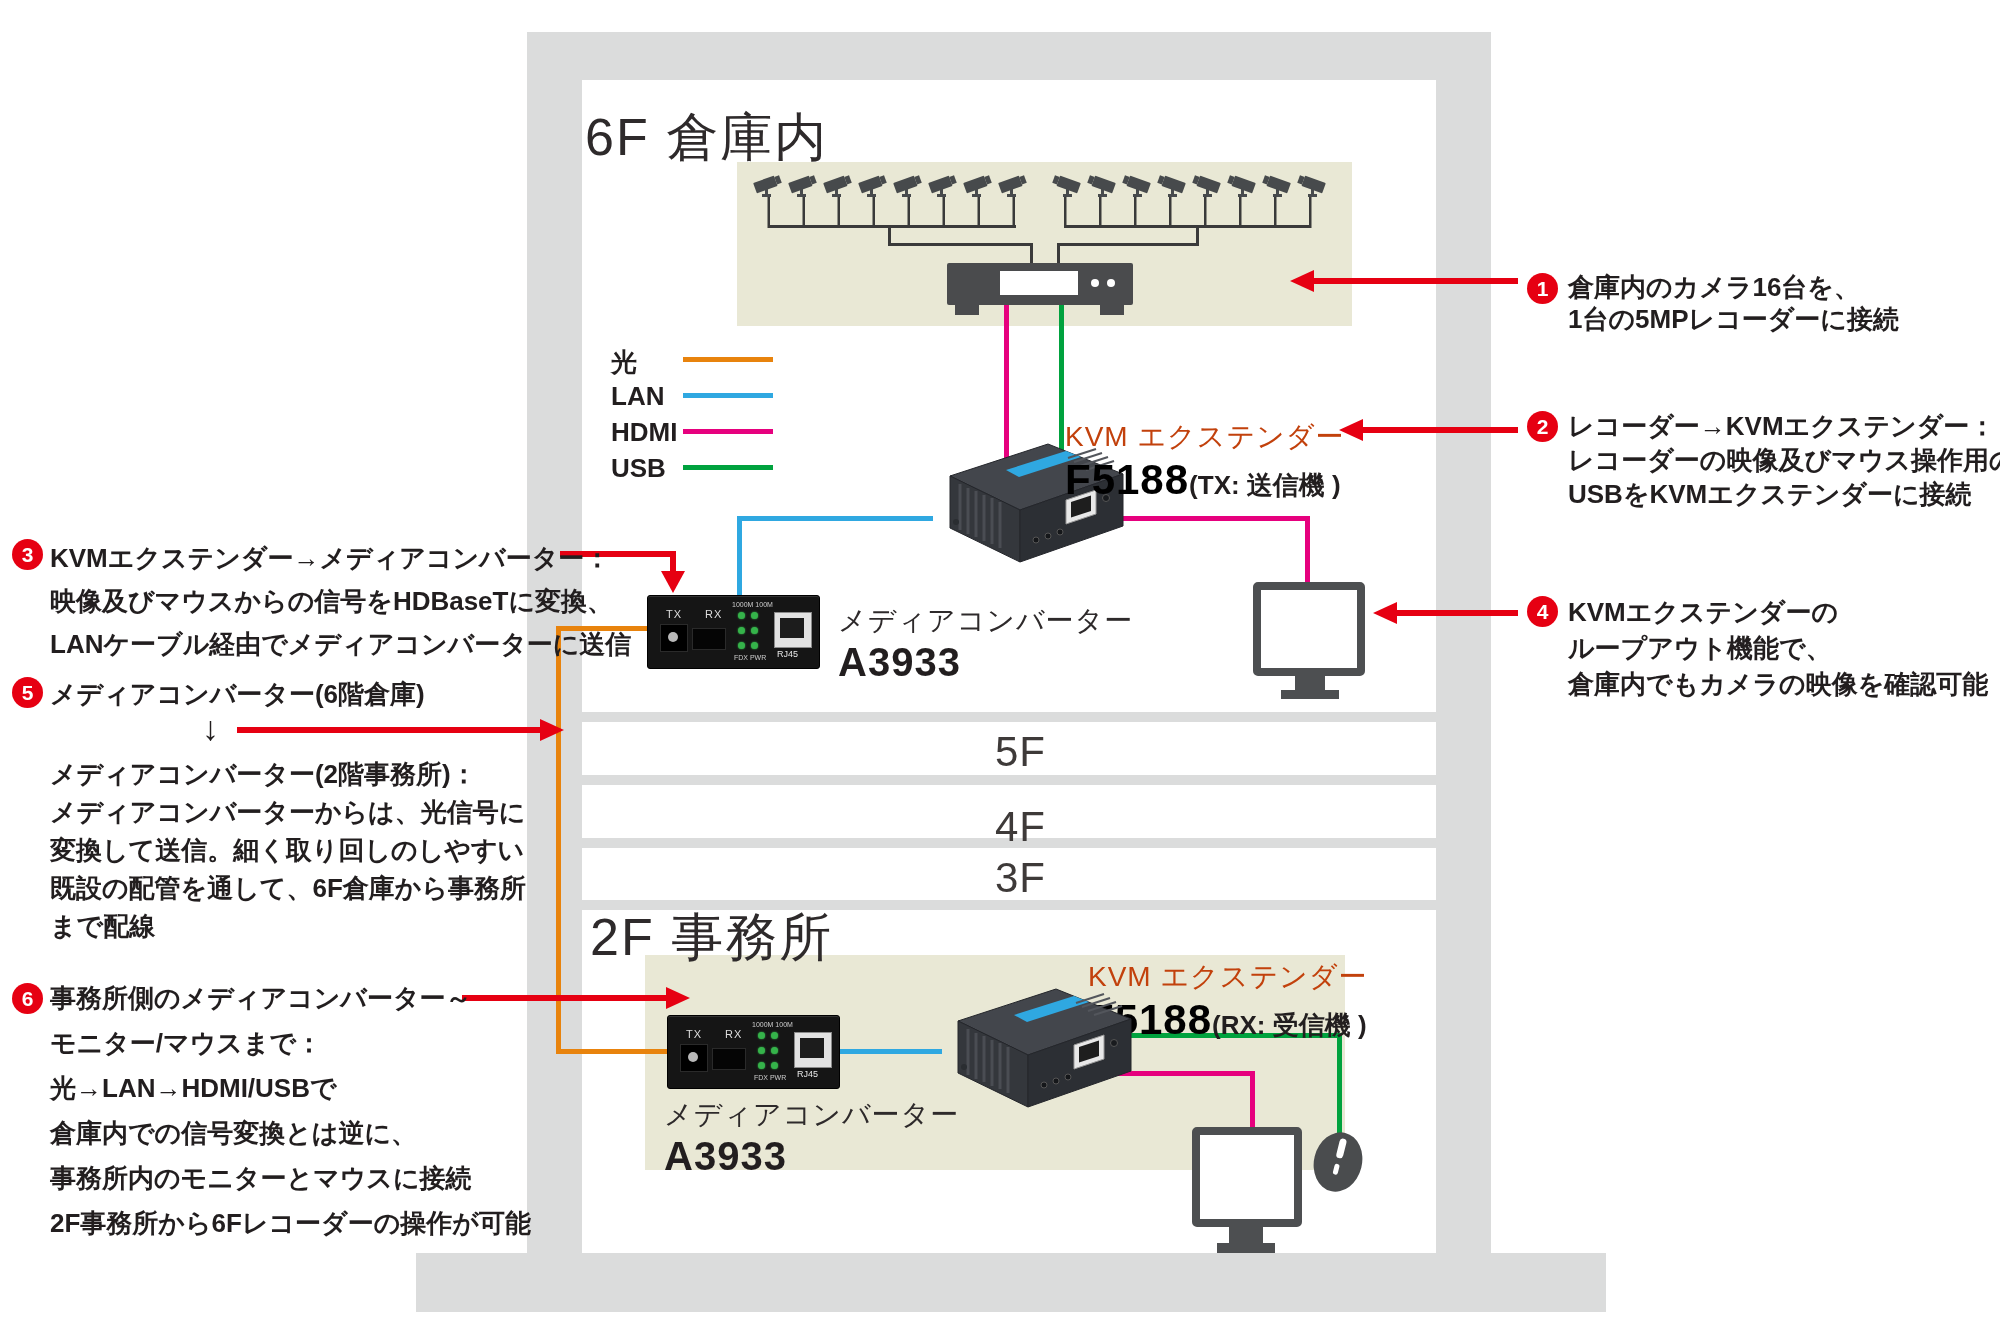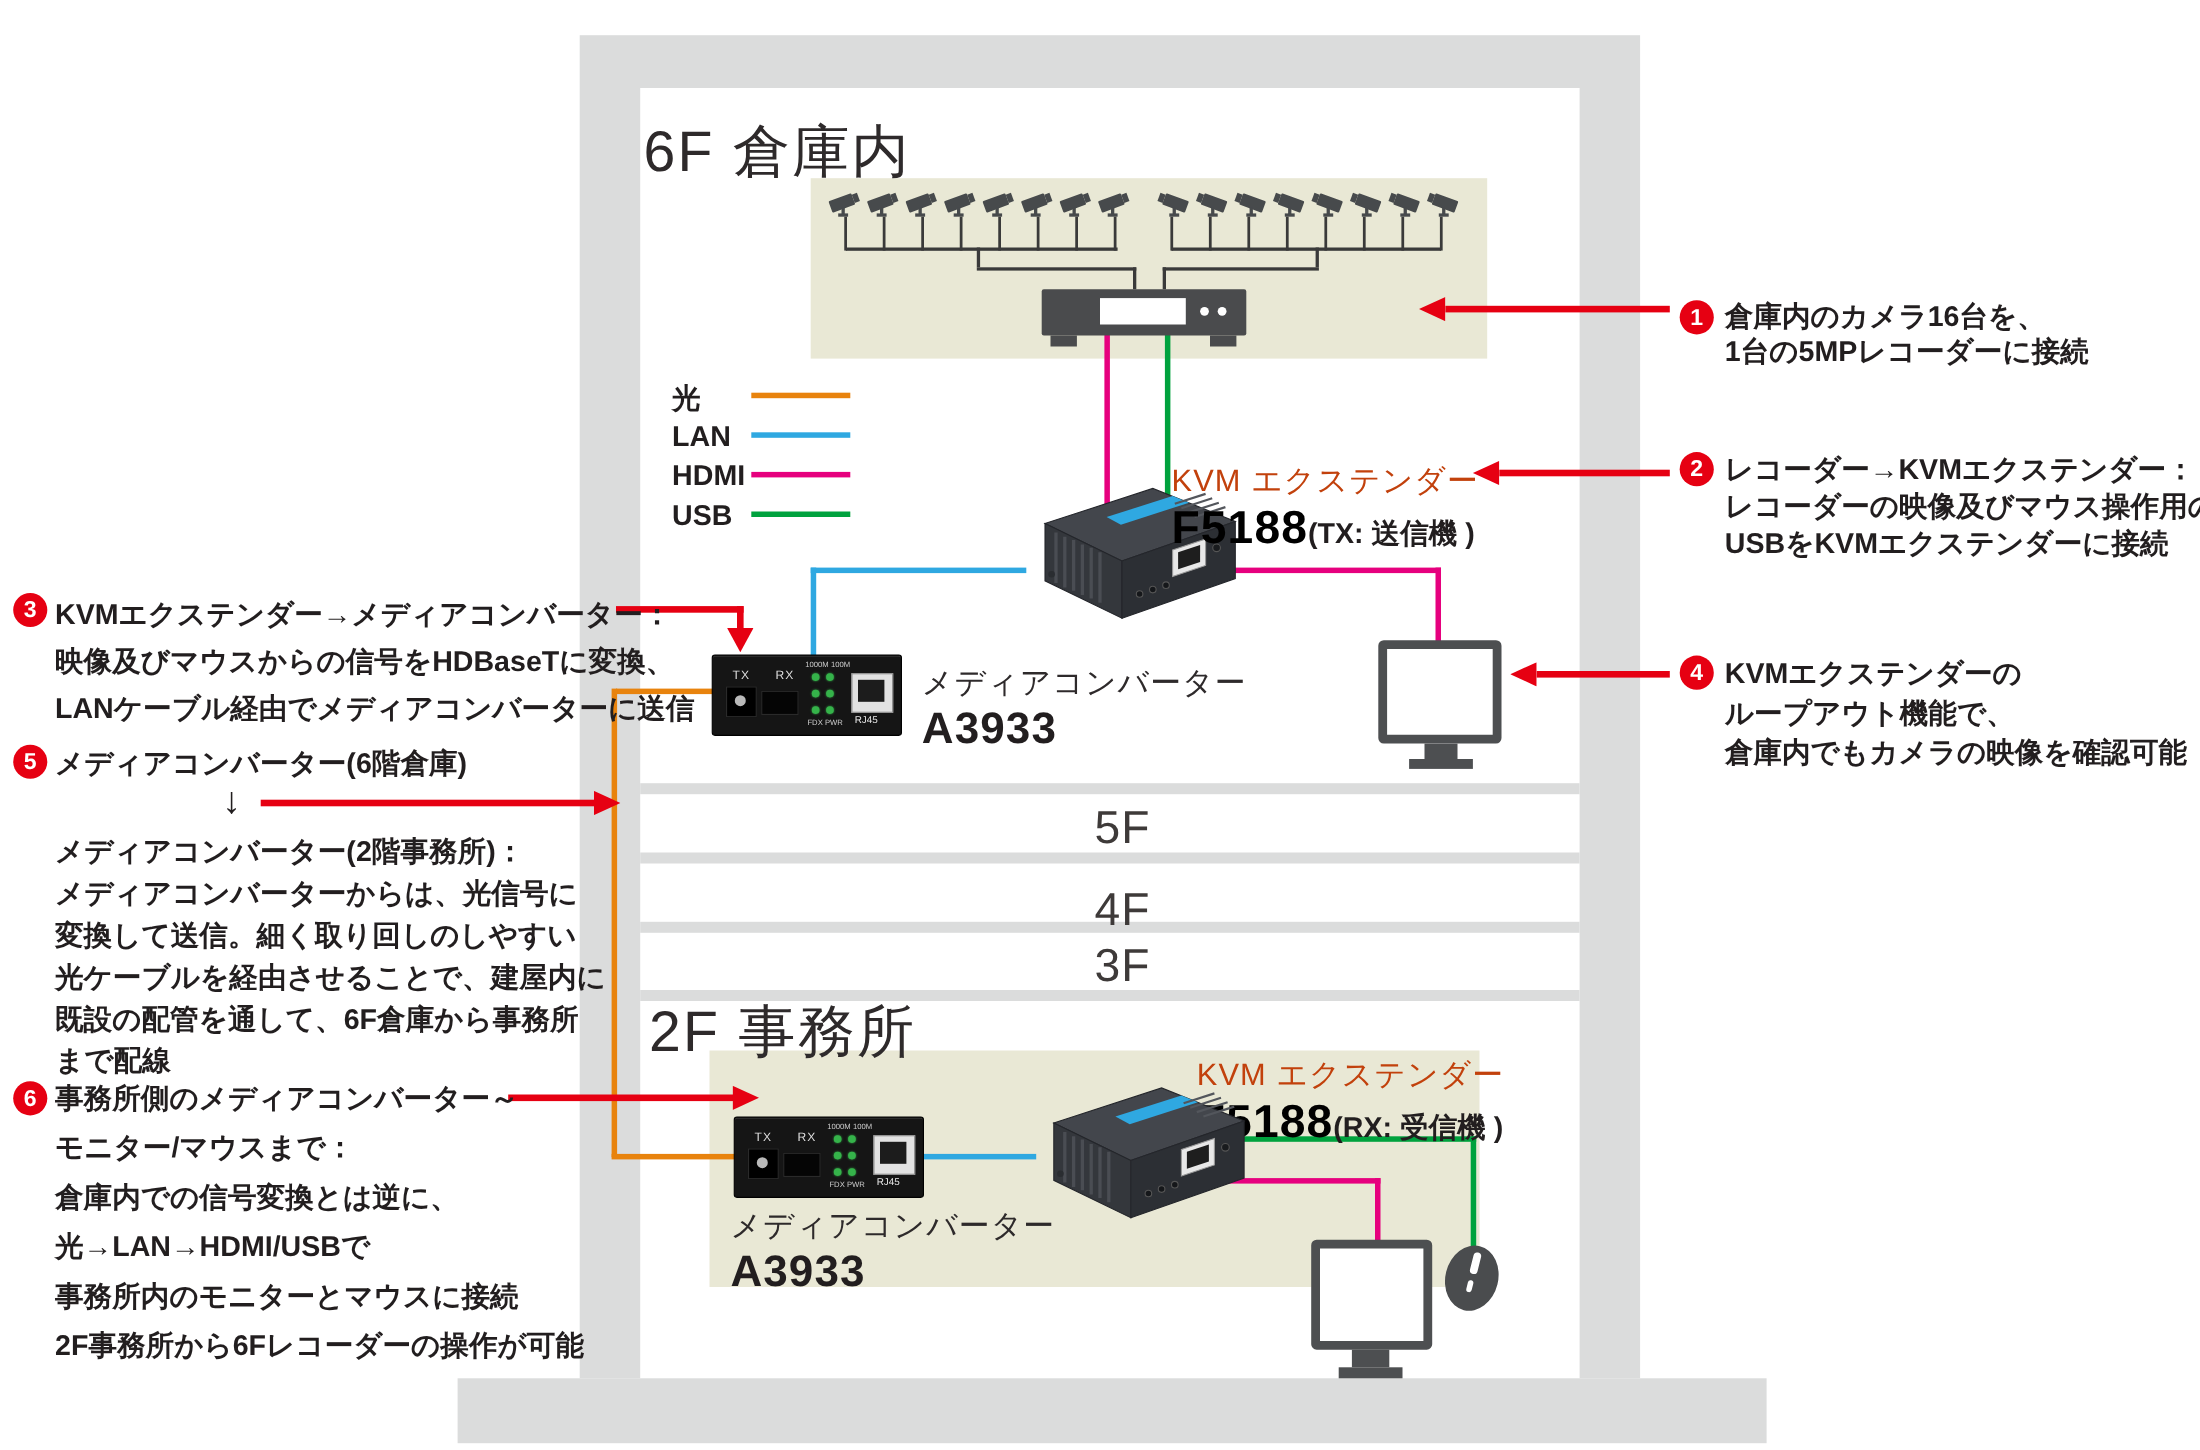--- a/index.html
+++ b/index.html
@@ -405,33 +405,32 @@
   <div class="ann ann-l" id="ann5" style="left:12px;top:675px;">
     <div class="badge" style="left: 0px; top: 2px; background-color: rgb(230, 0, 18);">
         <span>5</span>
       </div>
     <div class="intro">メディアコンバーター(6階倉庫)</div>
     <div class="darr">↓</div>
     <div class="lines">
         <div>メディアコンバーター(2階事務所)：</div>
         <div>メディアコンバーターからは、光信号に</div>
         <div>変換して送信。細く取り回しのしやすい</div>
-        <div>光ケーブルを経由させることで、建屋内に</div>
         <div>既設の配管を通して、6F倉庫から事務所</div>
         <div>まで配線</div>
       </div>
   </div>
 
   <div class="ann ann-l" id="ann6" style="left:12px;top:973px;">
     <div class="badge" style="left: 0px; top: 10px; background-color: rgb(230, 0, 18);">
         <span>6</span>
       </div>
     <div class="lines">
         <div>事務所側のメディアコンバーター～</div>
         <div>モニター/マウスまで：</div>
+        <div>光→LAN→HDMI/USBで</div>
         <div>倉庫内での信号変換とは逆に、</div>
-        <div>光→LAN→HDMI/USBで</div>
         <div>事務所内のモニターとマウスに接続</div>
         <div>2F事務所から6Fレコーダーの操作が可能</div>
       </div>
   </div>
 
 </div>
 
 </body></html>

